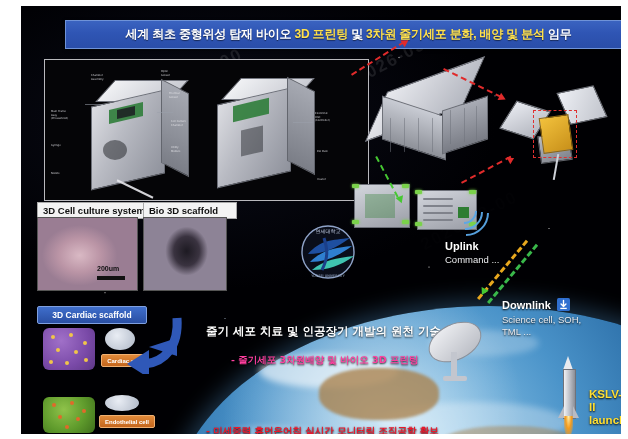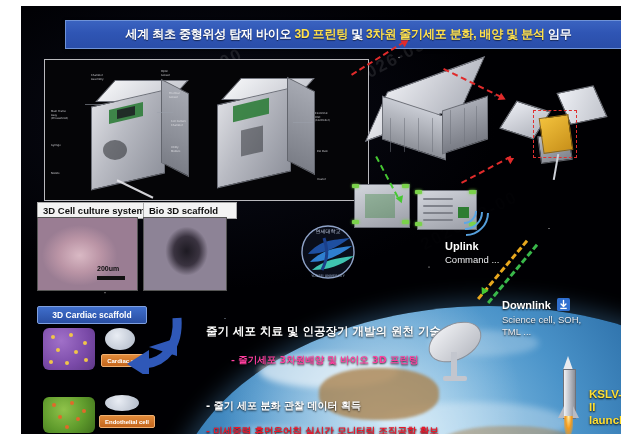--- a/index.html
+++ b/index.html
@@ -367,21 +367,20 @@
       <path d="M12 38 C 24 26, 36 24, 54 22 C 40 32, 28 38, 12 38 Z" fill="#2f7fd0"></path>
       <path d="M14 46 C 26 36, 38 34, 56 32 C 42 42, 30 46, 14 46 Z" fill="#3fc4b0"></path>
       <path d="M26 14 C 30 26, 30 34, 24 46" stroke="#1b3f8a" stroke-width="3" fill="none"></path>
       <text x="30" y="9" font-size="5" fill="#c8d4ea" text-anchor="middle" font-family="DejaVu Sans, sans-serif">연세대학교</text>
       <text x="30" y="53" font-size="3.4" fill="#9fb2d0" text-anchor="middle" font-family="DejaVu Sans, sans-serif">YONSEI UNIVERSITY</text>
     </svg>
 
     <div class="ko-line ko-white" style="left:185px;top:318px;">줄기 세포 치료 및 인공장기 개발의 원천 기술 확보</div>
 
     <div class="ko-line ko-pink" style="left:195px;top:348px;margin-left:15px;">- 줄기세포 3차원배양 및 바이오 3D 프린팅</div>
-    <div class="ko-line ko-plain" style="left:185px;top:393px;">- 줄기 세포 분화 관찰 데이터 획득</div>
     <div class="ko-line ko-red" style="left:185px;top:419px;">- 미세중력 휴먼온어칩 실시간 모니터링 조직공학 확보</div>
 
     <div class="ud-line" style="left:456px;top:292px;width:76px;border-color:#e8a81e;transform:rotate(-50deg);"></div>
     <div class="ud-line" style="left:466px;top:296px;width:76px;border-color:#39b84a;transform:rotate(-50deg);"></div>
     <div class="dash-green-head" style="left:459px;top:282px;transform:rotate(118deg);"></div>
 
     <div class="linklbl" style="left:424px;top:234px;">Uplink</div>
     <div class="linksub" style="left:424px;top:248px;">Command ...</div>
 
     <div class="linklbl" style="left:481px;top:293px;">Downlink</div>

